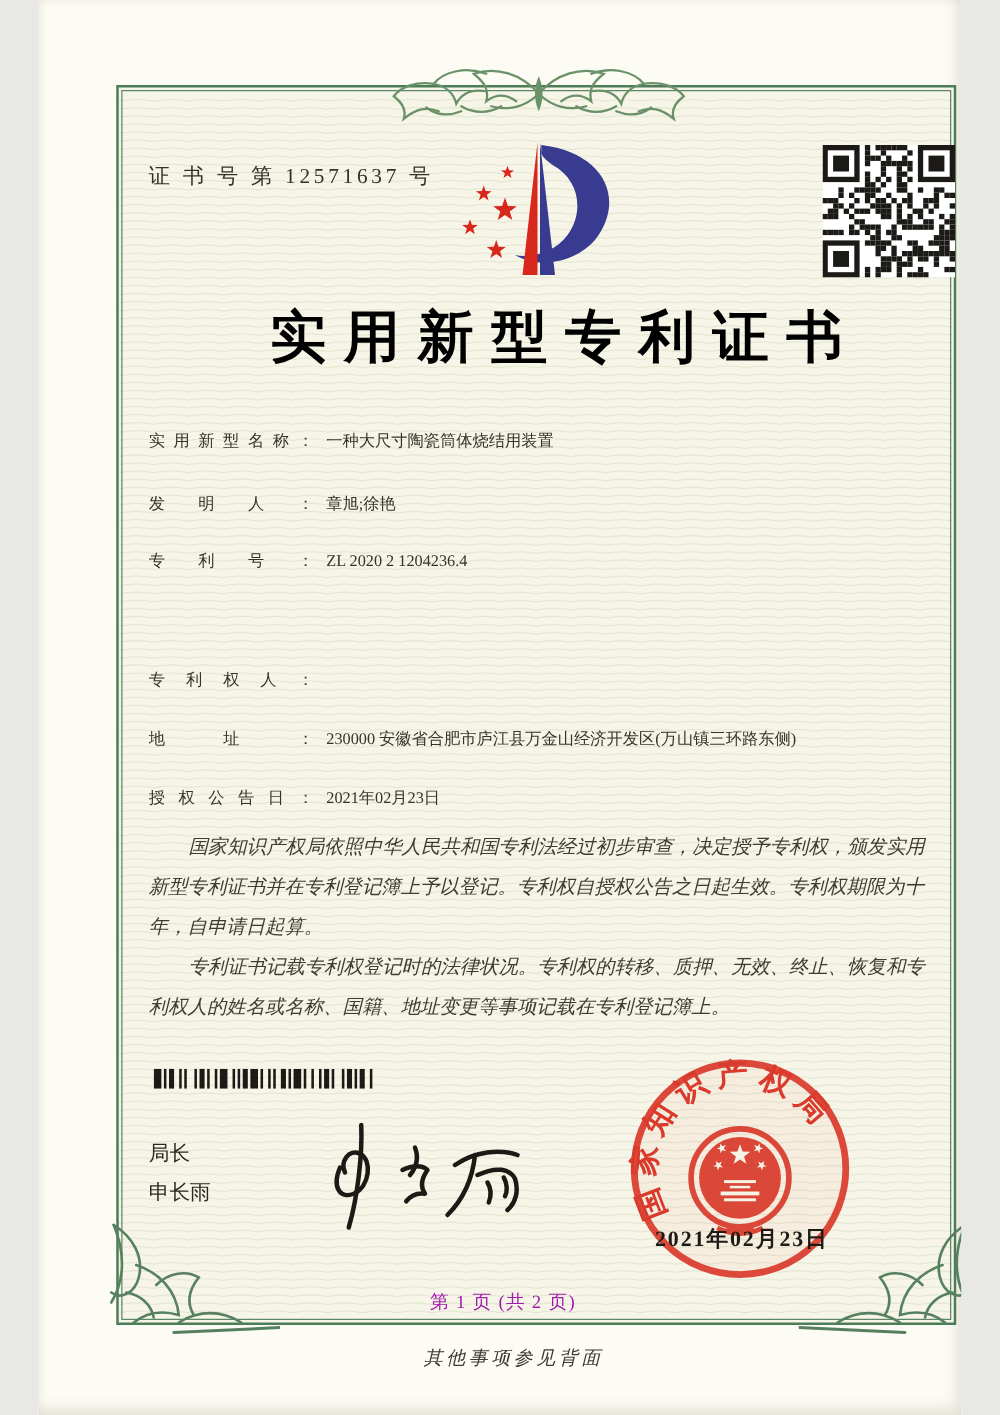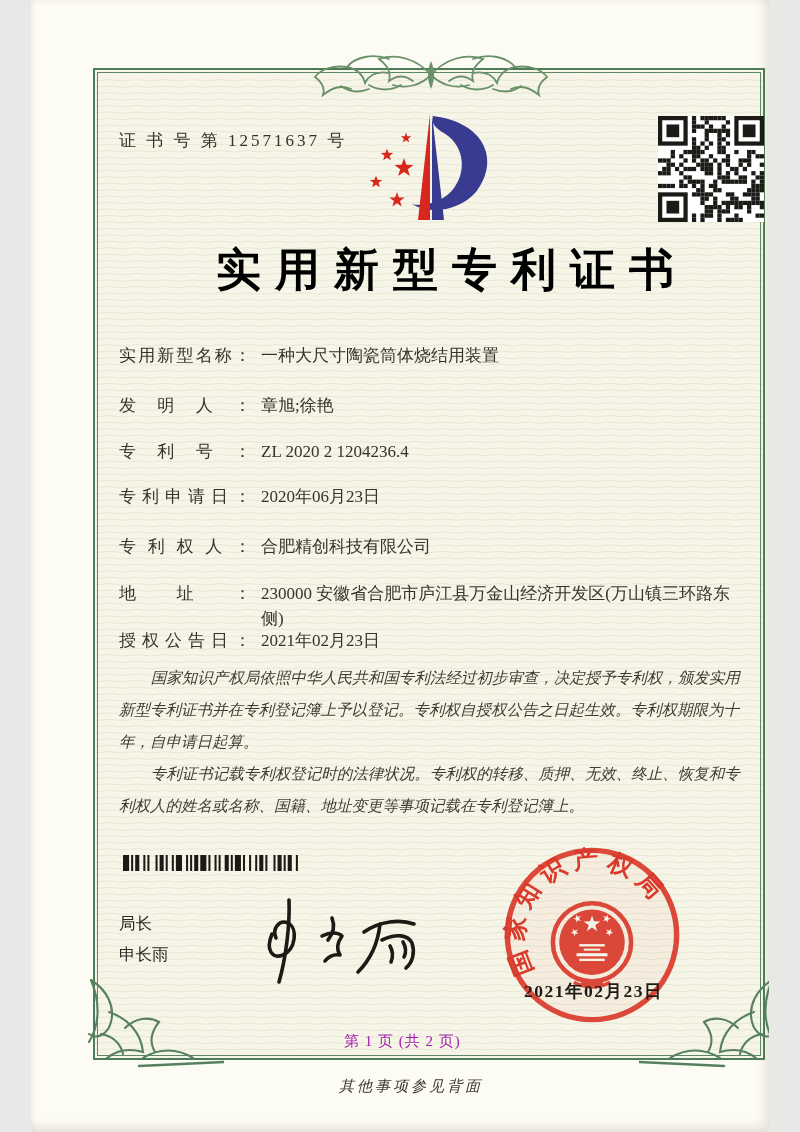--- a/index.html
+++ b/index.html
@@ -18,21 +18,21 @@
   .guilloche{position:absolute;left:0;top:0;width:100%;height:100%;}
 
   .abs{position:absolute;}
   .cert-no{left:88px;top:129px;font-size:17px;letter-spacing:3px;color:#33312a;}
   .logo{left:323px;top:108px;}
   .qr{left:627px;top:116px;}
   .title{left:0;top:240px;width:800px;text-align:center;font-size:45px;font-weight:700;
          letter-spacing:14px;color:#000000;padding-left:21px;}
 
   .row{position:absolute;left:88px;display:flex;align-items:flex-start;
-       font-size:17px;color:#35332b;line-height:1.45;}
+       font-size:13px;color:#35332b;line-height:1.45;}
   .lbl{display:inline-block;width:132px;text-align:justify;text-align-last:justify;
        text-justify:inter-character;flex:none;}
   .val{margin-left:10px;display:inline-block;}
   .val-wrap{width:478px;}
   .lbl2{display:inline-block;width:130px;text-align:justify;text-align-last:justify;flex:none;}
   .grant2{position:absolute;left:337px;top:0;display:flex;}
 
   .paras{left:88px;top:662px;width:628px;font-size:15.5px;line-height:32px;
          font-style:italic;color:#403b30;}
   .paras p{margin:0;text-indent:2.05em;}
@@ -500,27 +500,22 @@
     <span class="val">一种大尺寸陶瓷筒体烧结用装置</span>
   </div>
   <div class="row" style="top:394px">
     <span class="lbl">发明人：</span>
     <span class="val">章旭;徐艳</span>
   </div>
   <div class="row" style="top:440px">
     <span class="lbl">专利号：</span>
     <span class="val">ZL 2020 2 1204236.4</span>
   </div>
-  <div class="row" style="top:485px">
-    <span class="lbl">专利申请日：</span>
-    <span class="val">2020年06月23日</span>
-  </div>
   <div class="row" style="top:535px">
     <span class="lbl">专利权人：</span>
-    <span class="val">合肥精创科技有限公司</span>
   </div>
   <div class="row" style="top:582px">
     <span class="lbl">地址：</span>
     <span class="val val-wrap">230000 安徽省合肥市庐江县万金山经济开发区(万山镇三环路东侧)</span>
   </div>
   <div class="row" style="top:629px">
     <span class="lbl">授权公告日：</span>
     <span class="val">2021年02月23日</span>
     <span class="grant2">
     </span>

